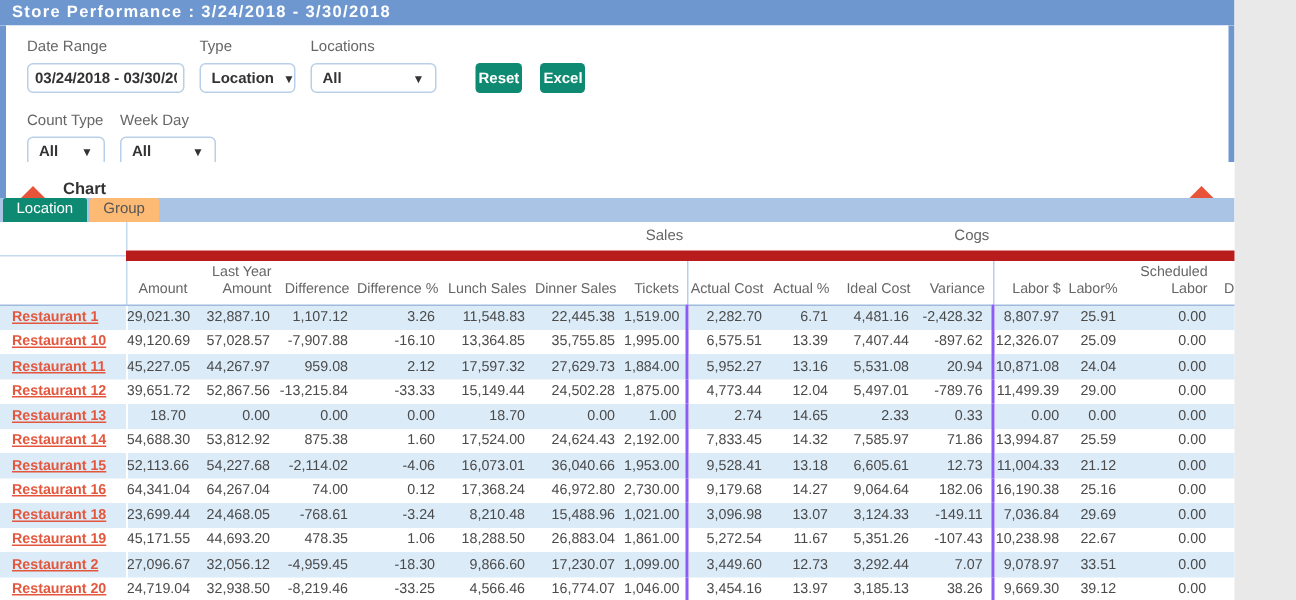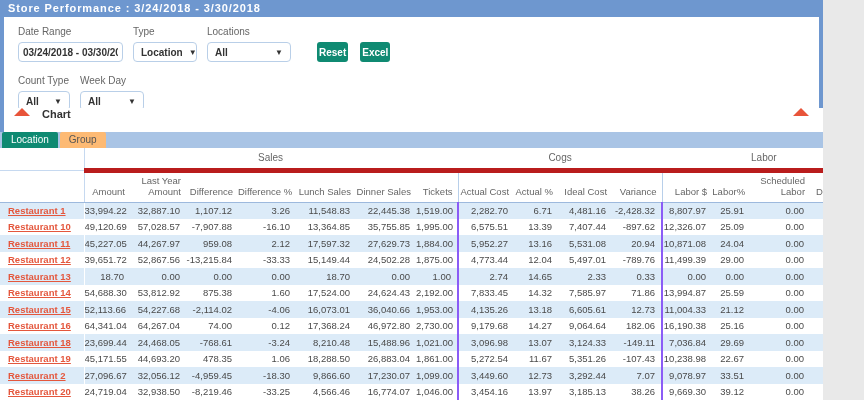--- a/index.html
+++ b/index.html
@@ -22,37 +22,37 @@
   input.ctrl { text-align:center; padding:0 4px; outline:none; font-family:"Liberation Sans",sans-serif; }
   .select { justify-content:space-between; padding:0 7px; cursor:pointer; }
   .arrow { font-size:8px; color:#333; margin-left:6px; }
   .w-date { width:105px; } .w-type { width:64px; } .w-loc { width:84px; }
   .w-count { width:52px; } .w-week { width:64px; }
   .btn { height:20px; padding:0 2px; background:#0f8a72; color:#fff; font-size:10px; font-weight:bold;
          border:none; border-radius:3px; margin-left:12px; cursor:pointer; font-family:"Liberation Sans",sans-serif; }
   .btn:first-of-type { margin-left:16px; }
 
   
-  .chart-row { height:24px; display:flex; align-items:flex-start; padding:0 14px 0 10px; }
+  .chart-row { height:24px; display:flex; align-items:flex-end; padding:0 14px 0 10px; }
   .tri { width:0; height:0; border-left:8px solid transparent; border-right:8px solid transparent;
          border-bottom:8px solid #e8543a; cursor:pointer; }
   .chart-label { font-size:11px; font-weight:bold; color:#333; margin-left:12px; }
   .tri-right { margin-left:auto; }
 
   
   .tabbar { height:16px; background:#a9c4e5; display:flex; align-items:stretch; padding-left:2px; }
   .tab { line-height:16px; padding:0 9px; font-size:10px; background:#fdba74; color:#555;
          margin-right:2px; cursor:pointer; border-radius:2px 2px 0 0; }
   .tab.active { background:#0f8a72; color:#fff; }
 
   
   table { border-collapse:collapse; table-layout:fixed; width:864px; font-size:9.5px; }
   thead th { font-weight:normal; color:#666; background:#fff; }
   th.corner1 { border-right:1px solid #c6d9f0; border-bottom:1px solid #c6d9f0; }
-  th.group-head { height:22px; text-align:center; font-size:10px; border-bottom:5px solid #b91c1c; }
+  th.group-head { height:22px; text-align:right; font-size:10px; border-bottom:7px solid #b91c1c; }
   th.group-head.gsep { border-left:3px solid #fff; }
   th.col-head { height:30px; text-align:right; vertical-align:bottom; padding:2px 5px 5px 0;
                 border-bottom:1px solid #9db9dd; white-space:pre; line-height:11px; }
   th.corner2 { border-right:1px solid #c6d9f0; border-bottom:1px solid #9db9dd; }
   th.col-head.gstart { border-left:1px solid #b8cfea; }
   tbody td { height:16.5px; text-align:right; padding:0 6px 0 0; color:#4a4a4a; white-space:nowrap; overflow:hidden; }
   tbody tr.stripe { background:#dcebf8; }
   td.name { text-align:left; padding:0 0 0 8px; border-right:1px solid #fff; }
   td.gstart { border-left:2px solid #8b5cf6; }
   a.rlink { color:#e4573d; font-weight:bold; text-decoration:underline; cursor:pointer; }
@@ -161,21 +161,21 @@
           <th class="col-head gstart">Labor $</th>
           <th class="col-head">Labor%</th>
           <th class="col-head">Scheduled
 Labor</th>
           <th class="col-head">Difference</th>
         </tr>
       </thead>
       <tbody>
         <tr class="stripe">
           <td class="name"><a class="rlink">Restaurant 1</a></td>
-          <td>33,994.22</td>
+          <td>29,021.30</td>
           <td>32,887.10</td>
           <td>1,107.12</td>
           <td>3.26</td>
           <td>11,548.83</td>
           <td>22,445.38</td>
           <td>1,519.00</td>
           <td class="gstart">2,282.70</td>
           <td>6.71</td>
           <td>4,481.16</td>
           <td>-2,428.32</td>
@@ -276,21 +276,21 @@
         </tr>
         <tr class="stripe">
           <td class="name"><a class="rlink">Restaurant 15</a></td>
           <td>52,113.66</td>
           <td>54,227.68</td>
           <td>-2,114.02</td>
           <td>-4.06</td>
           <td>16,073.01</td>
           <td>36,040.66</td>
           <td>1,953.00</td>
-          <td class="gstart">4,135.26</td>
+          <td class="gstart">9,528.41</td>
           <td>13.18</td>
           <td>6,605.61</td>
           <td>12.73</td>
           <td class="gstart">11,004.33</td>
           <td>21.12</td>
           <td>0.00</td>
           <td>0.00</td>
         </tr>
         <tr class="">
           <td class="name"><a class="rlink">Restaurant 16</a></td>

